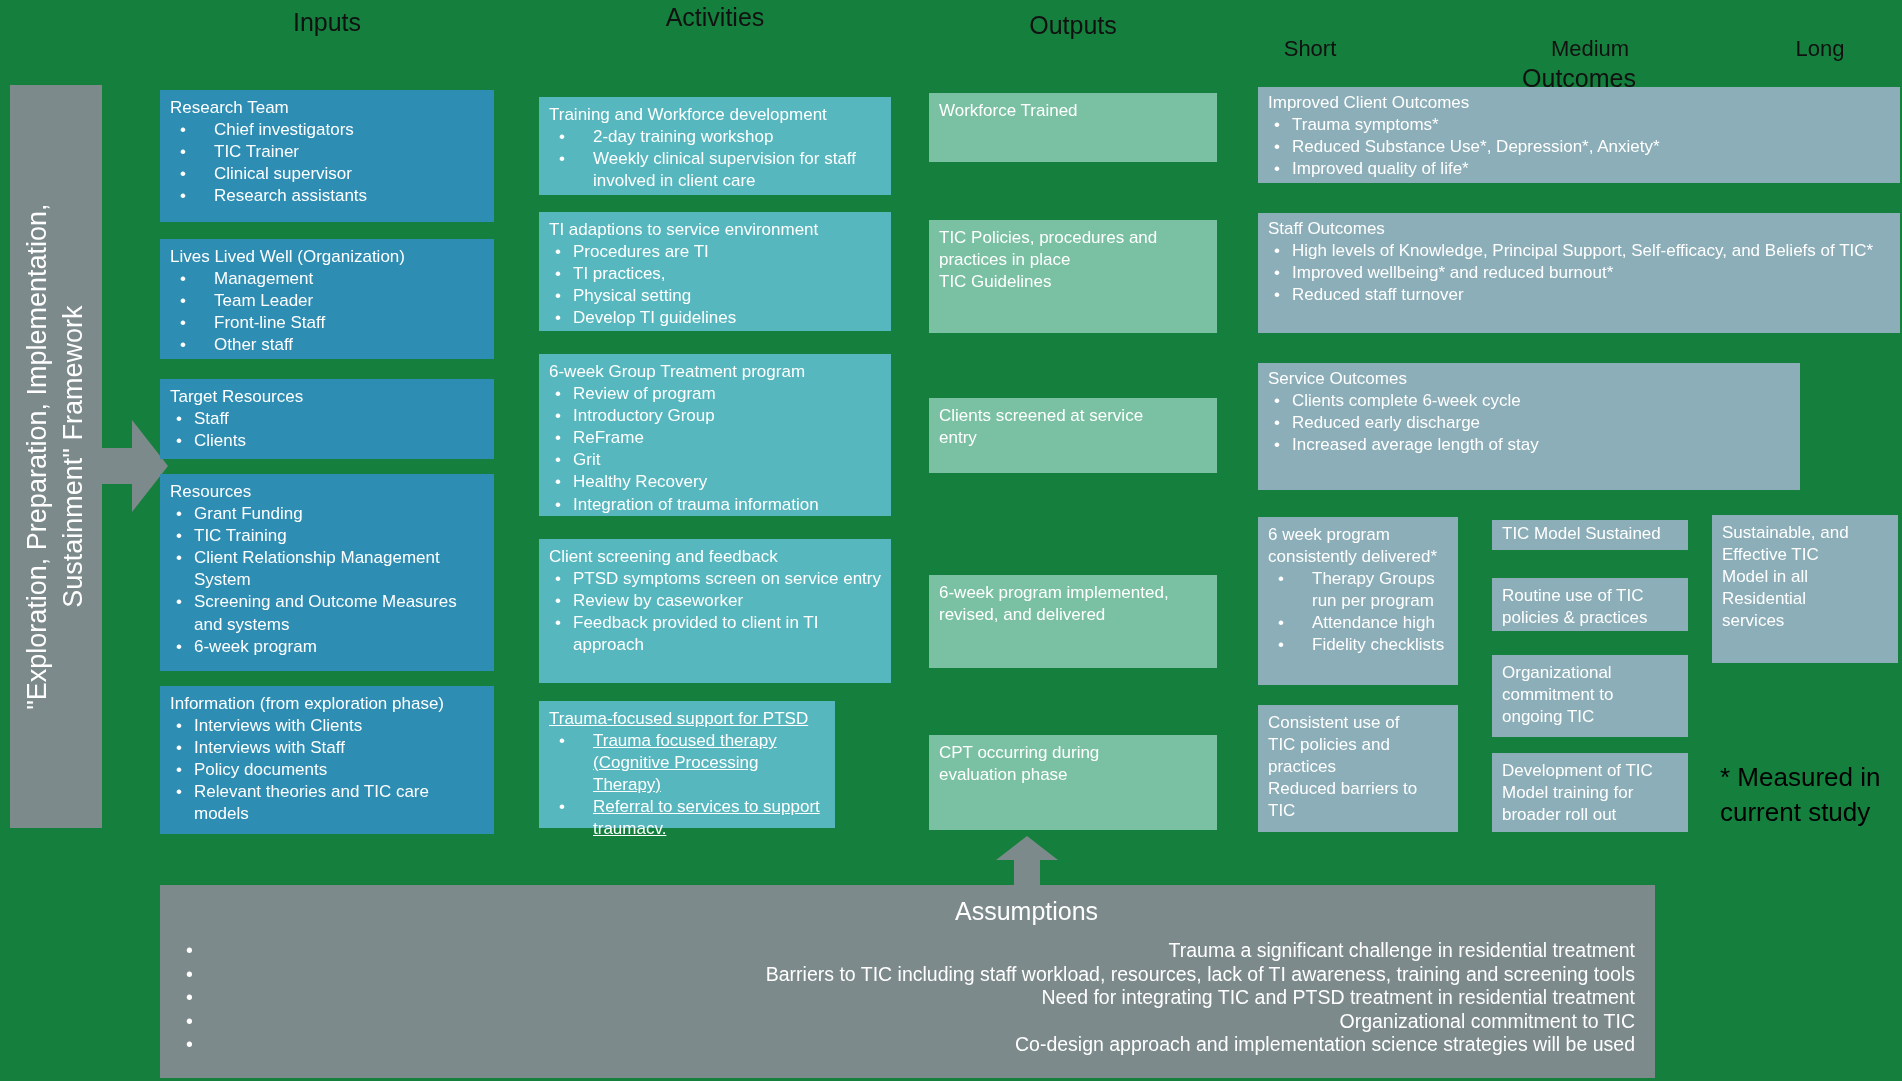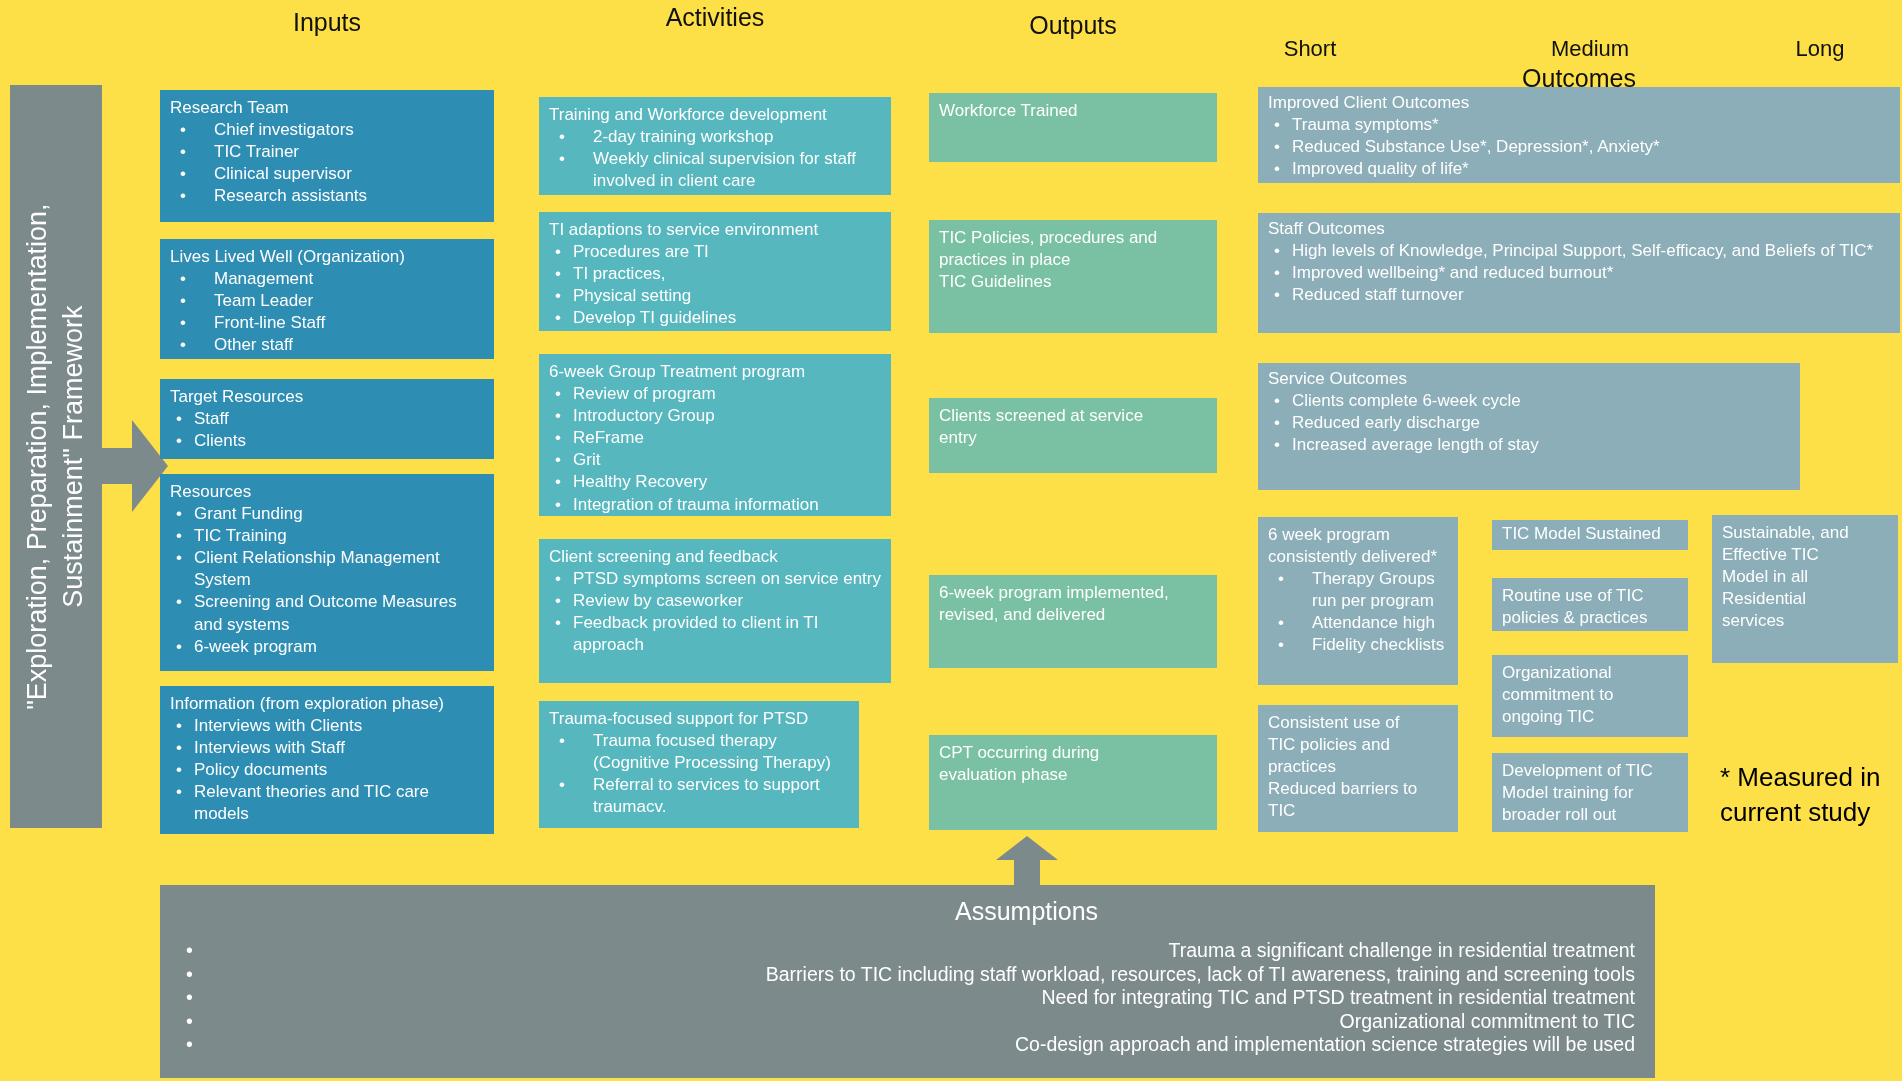--- a/index.html
+++ b/index.html
@@ -1,16 +1,16 @@
 <!DOCTYPE html>
 <html><head>
 <meta charset="utf-8">
 <style>
   html,body{margin:0;padding:0;background:#fff;}
-  #canvas{position:relative;width:1902px;height:1081px;background:#fde047;
+  #canvas{position:relative;width:1902px;height:1081px;background:#15803d;
           font-family:"Liberation Sans",sans-serif;overflow:hidden;}
 
   .hdr{position:absolute;text-align:center;font-size:25px;color:#111;}
   .subhdr{font-size:22px;}
 
   .box{position:absolute;color:#fff;font-size:17px;line-height:1.3;
        padding:7px 10px 6px 10px;box-sizing:border-box;}
   .b-in{background:#2e8db3;}
   .b-ac{background:#56b7be;}
   .b-ou{background:#7ac1a3;}
@@ -134,21 +134,21 @@
     </ul>
   </div>
   <div class="box b-ac" style="left:539px;top:539px;width:352px;height:144px;">
     <div>Client screening and feedback</div>
     <ul>
       <li>PTSD symptoms screen on service entry</li>
       <li>Review by caseworker</li>
       <li>Feedback provided to client in TI approach</li>
     </ul>
   </div>
-  <div class="box b-ac wide" style="left:539px;top:701px;width:320px;height:127px;">
+  <div class="box b-ac wide" style="left:539px;top:701px;width:296px;height:127px;text-decoration:underline;">
     <div>Trauma-focused support for PTSD</div>
     <ul>
       <li>Trauma focused therapy (Cognitive Processing Therapy)</li>
       <li>Referral to services to support traumacv.</li>
     </ul>
   </div>
 
   <div class="box b-ou prewrap" style="left:929px;top:93px;width:288px;height:69px;">Workforce Trained</div>
   <div class="box b-ou prewrap" style="left:929px;top:220px;width:288px;height:113px;">TIC Policies, procedures and
 practices in place

